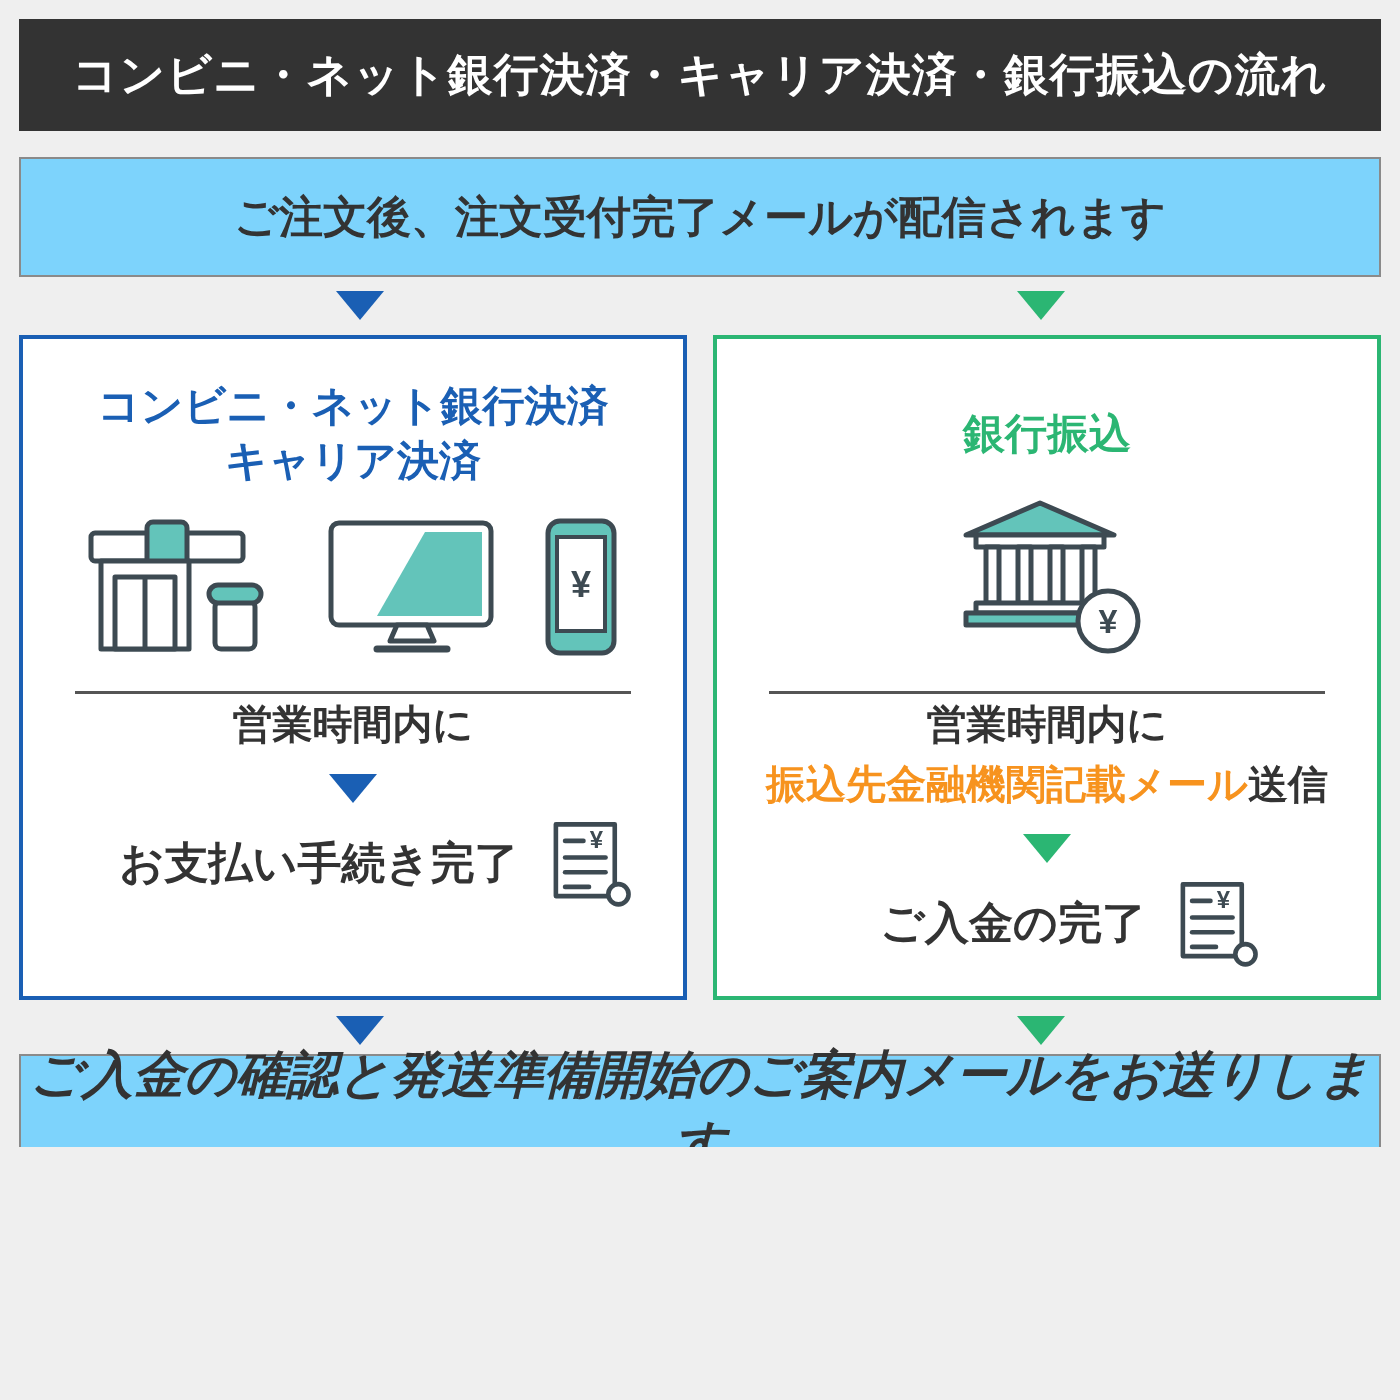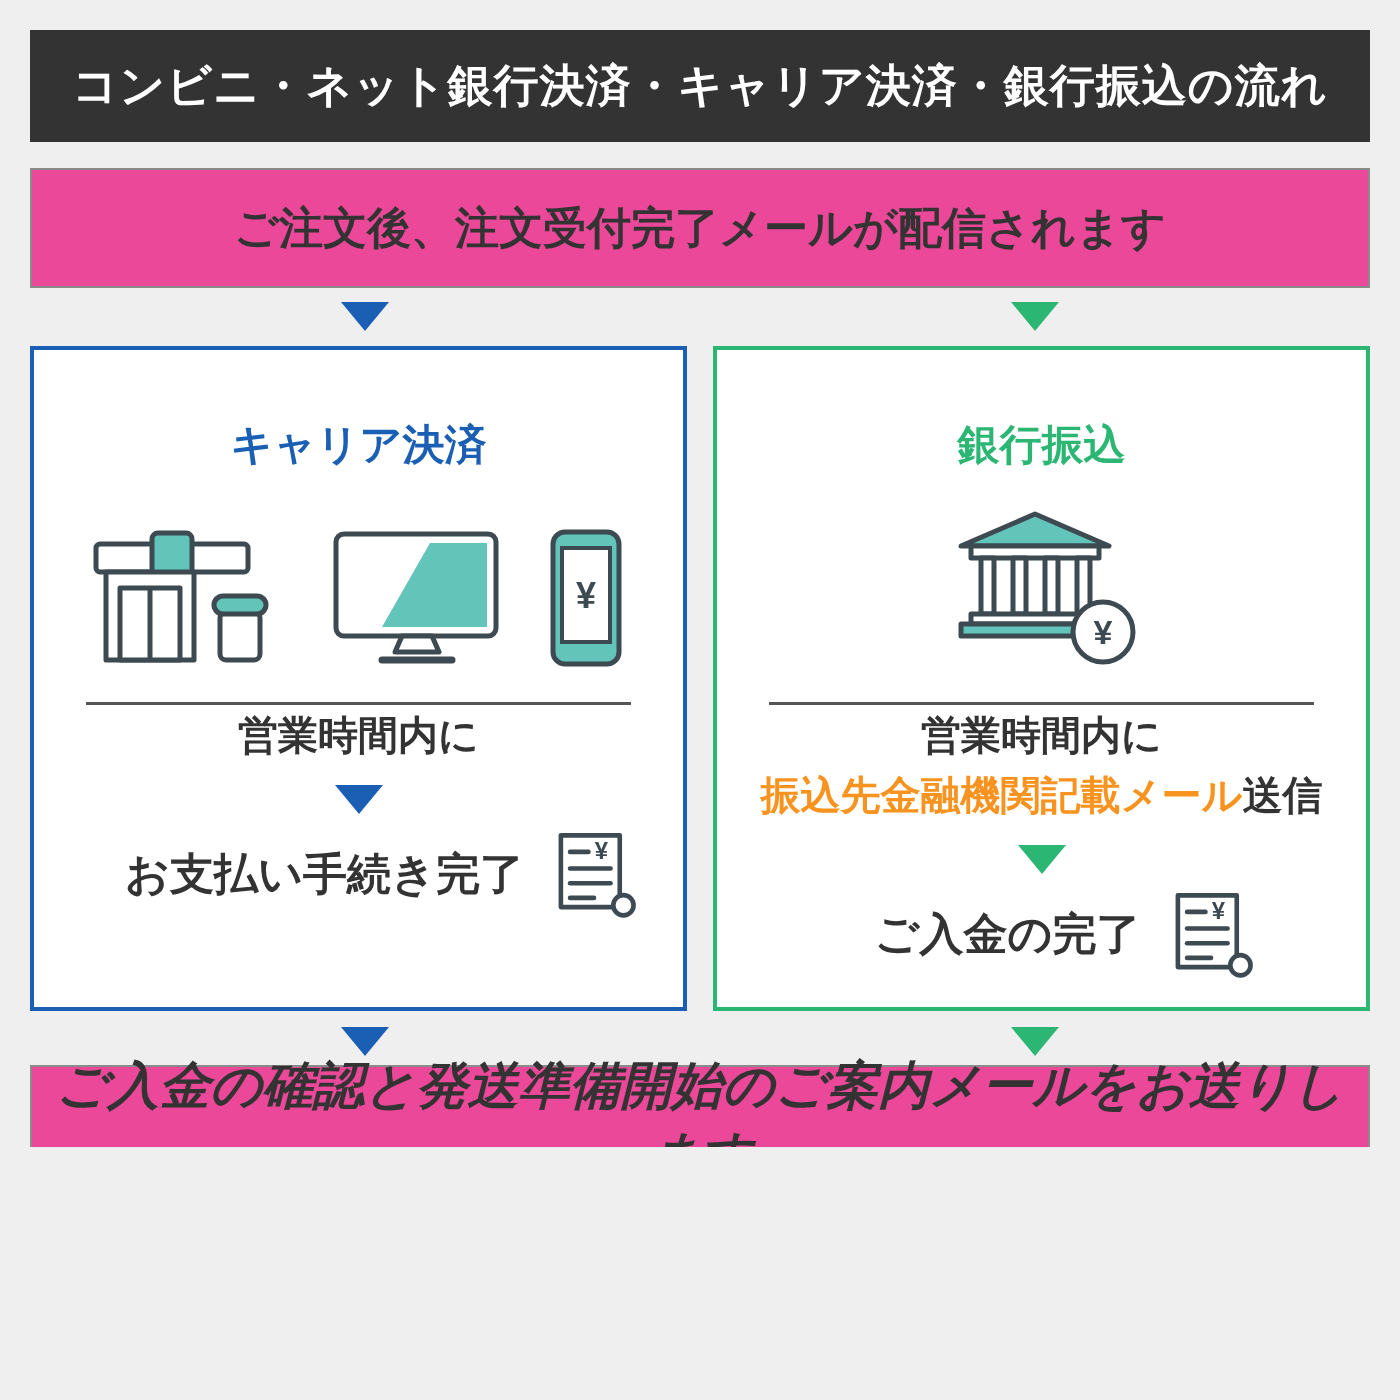--- a/index.html
+++ b/index.html
@@ -3,30 +3,30 @@
 <meta charset="utf-8">
 <style>
   * { margin:0; padding:0; box-sizing:border-box; }
   html,body { width:1400px; height:1400px; }
   body {
     background:#efefef;
     font-family:"Liberation Sans","DejaVu Sans",sans-serif;
     font-weight:bold;
     color:#333333;
   }
-  .page { width:1400px; height:1147px; padding:30px; overflow:hidden; }
+  .page { width:1400px; height:1147px; padding:19px; overflow:hidden; }
 
   .header {
     height:112px; background:#333333; color:#ffffff;
     display:flex; align-items:center; justify-content:center;
     font-size:45px; letter-spacing:1px; text-align:center;
   }
 
   .step-box {
-    background:#ec4899; border:2px solid #8a8a8a;
+    background:#7dd3fc; border:2px solid #8a8a8a;
     display:flex; align-items:center; justify-content:center;
     text-align:center; color:#333333;
   }
   .step-order   { height:120px; margin-top:26px; font-size:44px; }
   .step-confirm { height:112px; margin-top:8px; font-size:51px;font-style:italic; }
   .step-ship    { height:110px; margin-top:16px; font-size:45px; }
 
   .arrow-row { display:flex; margin-top:14px; height:30px; }
   .arrow-row .half { width:50%; display:flex; justify-content:center; }
   .arrow-row.single { justify-content:center; margin-top:18px; height:32px; }
@@ -89,20 +89,21 @@
       </div>
     <div class="half">
         <div class="arrow green"></div>
       </div>
   </div>
 
   <div class="columns">
 
     <div class="panel blue-panel">
       <div class="panel-title">
+        <span>コンビニ・ネット銀行決済</span>
         <span>キャリア決済</span>
       </div>
 
       <div class="icon-row">
 
         <svg width="200" height="140" viewBox="0 0 200 140">
           <g fill="none" stroke="#3d4a52" stroke-width="5" stroke-linejoin="round">
             <rect x="6" y="16" width="152" height="28" rx="4" fill="#ffffff"></rect>
             <rect x="62" y="5" width="40" height="48" rx="6" fill="#63c4ba"></rect>
             <rect x="16" y="44" width="88" height="88" fill="#ffffff"></rect>

